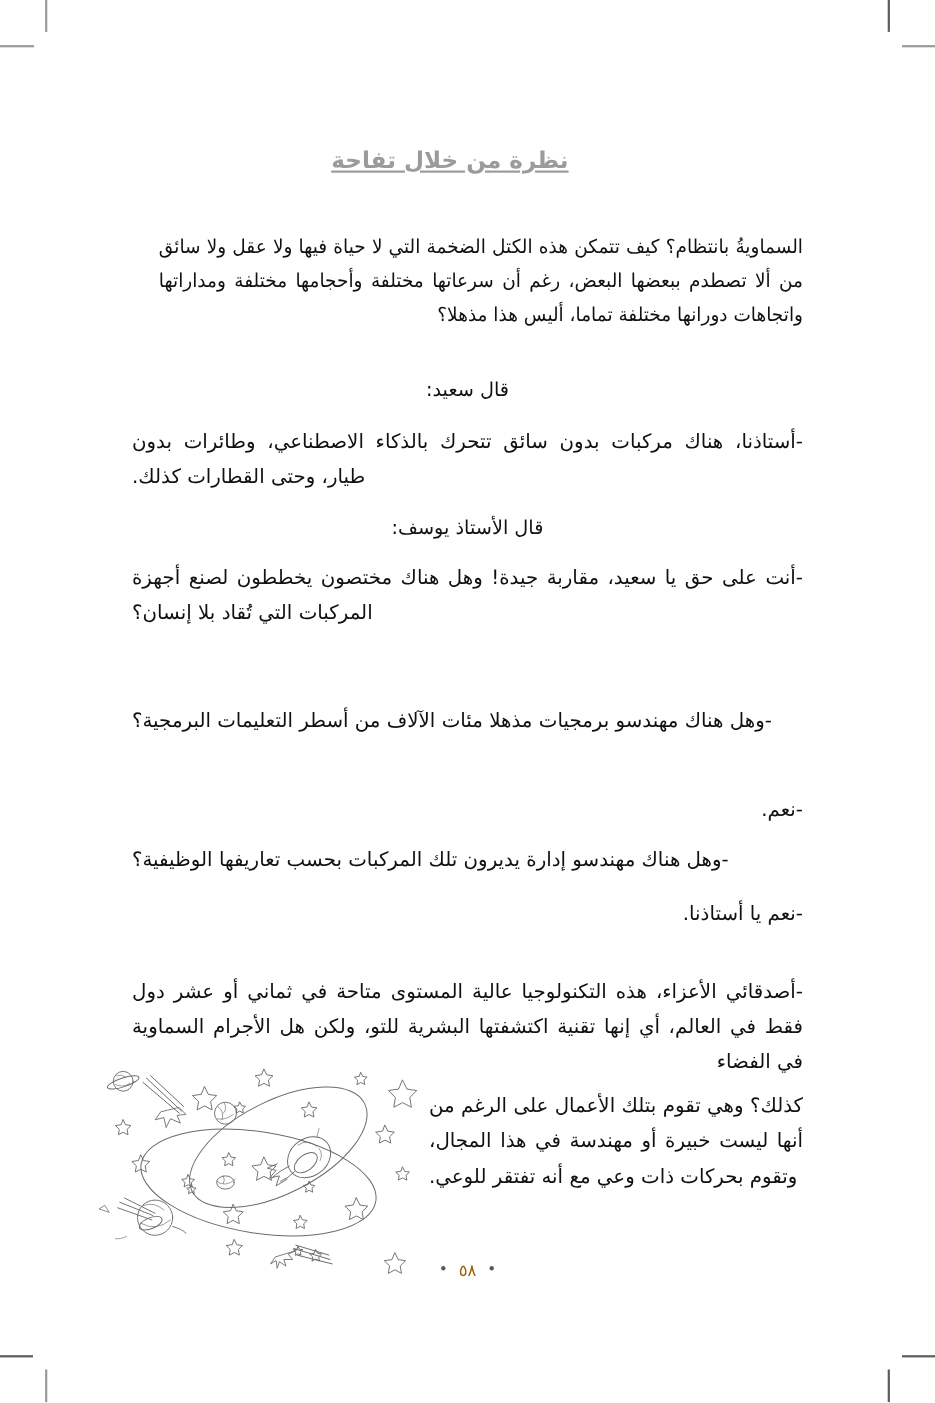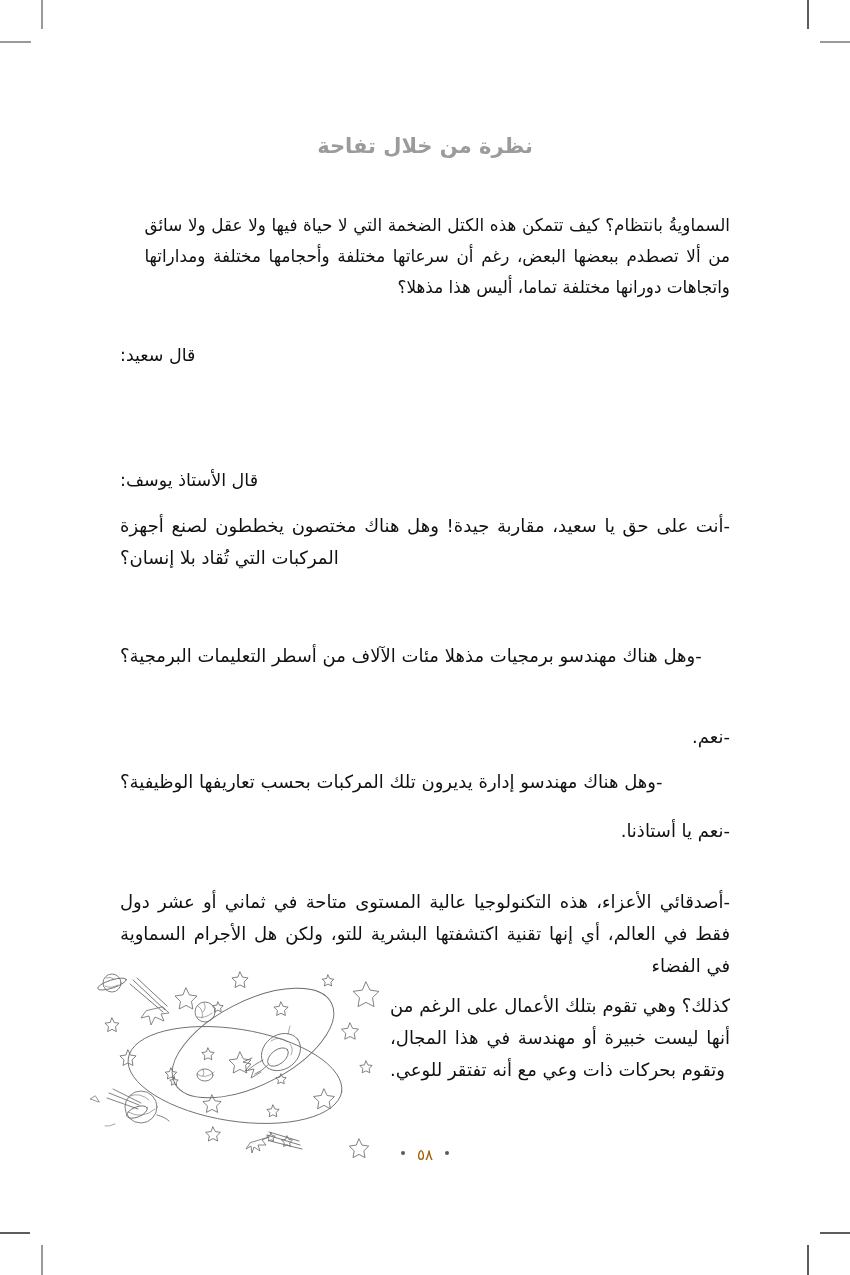--- a/index.html
+++ b/index.html
@@ -38,29 +38,30 @@
     position: absolute;
     left: 120px;
     top: 0;
     width: 610px;   
     height: 1275px;
   }
 
   .chapter-title {
     position: absolute;
     top: 120px;
-    right: 0;
+    right: 16px;
     width: 610px;
     text-align: center;
     color: #9b9b9b;
     font-size: 21px;
     font-weight: bold;
     font-family: "DejaVu Sans", "Liberation Sans", sans-serif;
     letter-spacing: 0.5px;
     direction: rtl;
+    text-decoration: underline;
   }
 
   .body-text {
     position: absolute;
     right: 0;
     width: 610px;
     direction: rtl;
     color: #111111;
     font-family: "DejaVu Sans", "Liberation Sans", sans-serif;
   }
@@ -73,21 +74,21 @@
     text-align: justify;
     text-align-last: right;
     letter-spacing: -0.3px;
     transform: scaleX(0.96);
     transform-origin: right top;
   }
 
   .speaker {
     font-size: 17.5px;
     line-height: 30px;
-    text-align: left;
+    text-align: center;
   }
 
   .para-dialogue {
     font-size: 18px;
     line-height: 32px;
     text-align: justify;
     text-align-last: right;
   }
   .para-dialogue.jleft { text-align-last: left; }
   .para-right { text-align: right; }
@@ -169,20 +170,21 @@
   <div class="crop v crop-br-v"></div>
 
   <div class="content">
 
     <h1 class="chapter-title">نظرة من خلال تفاحة</h1>
 
     <p class="body-text para-opening">السماويةُ بانتظام؟ كيف تتمكن هذه الكتل الضخمة التي لا حياة فيها ولا عقل ولا سائق من ألا تصطدم ببعضها البعض، رغم أن سرعاتها مختلفة وأحجامها مختلفة ومداراتها واتجاهات دورانها مختلفة تماما، أليس هذا مذهلا؟</p>
 
     <p class="body-text speaker p-said-saeed">قال سعيد:</p>
 
+    <p class="body-text para-dialogue jleft p-saeed-1">-أستاذنا، هناك مركبات بدون سائق تتحرك بالذكاء الاصطناعي، وطائرات بدون طيار، وحتى القطارات كذلك.</p>
 
     <p class="body-text speaker p-said-yousef">قال الأستاذ يوسف:</p>
 
     <p class="body-text para-dialogue jleft p-yousef-1">-أنت على حق يا سعيد، مقاربة جيدة! وهل هناك مختصون يخططون لصنع أجهزة المركبات التي تُقاد بلا إنسان؟</p>
 
 
     <p class="body-text para-dialogue jleft p-yousef-2">-وهل هناك مهندسو برمجيات مذهلا مئات الآلاف من أسطر التعليمات البرمجية؟</p>
 
     <p class="body-text para-dialogue para-right p-yes-1">-نعم.</p>
 

